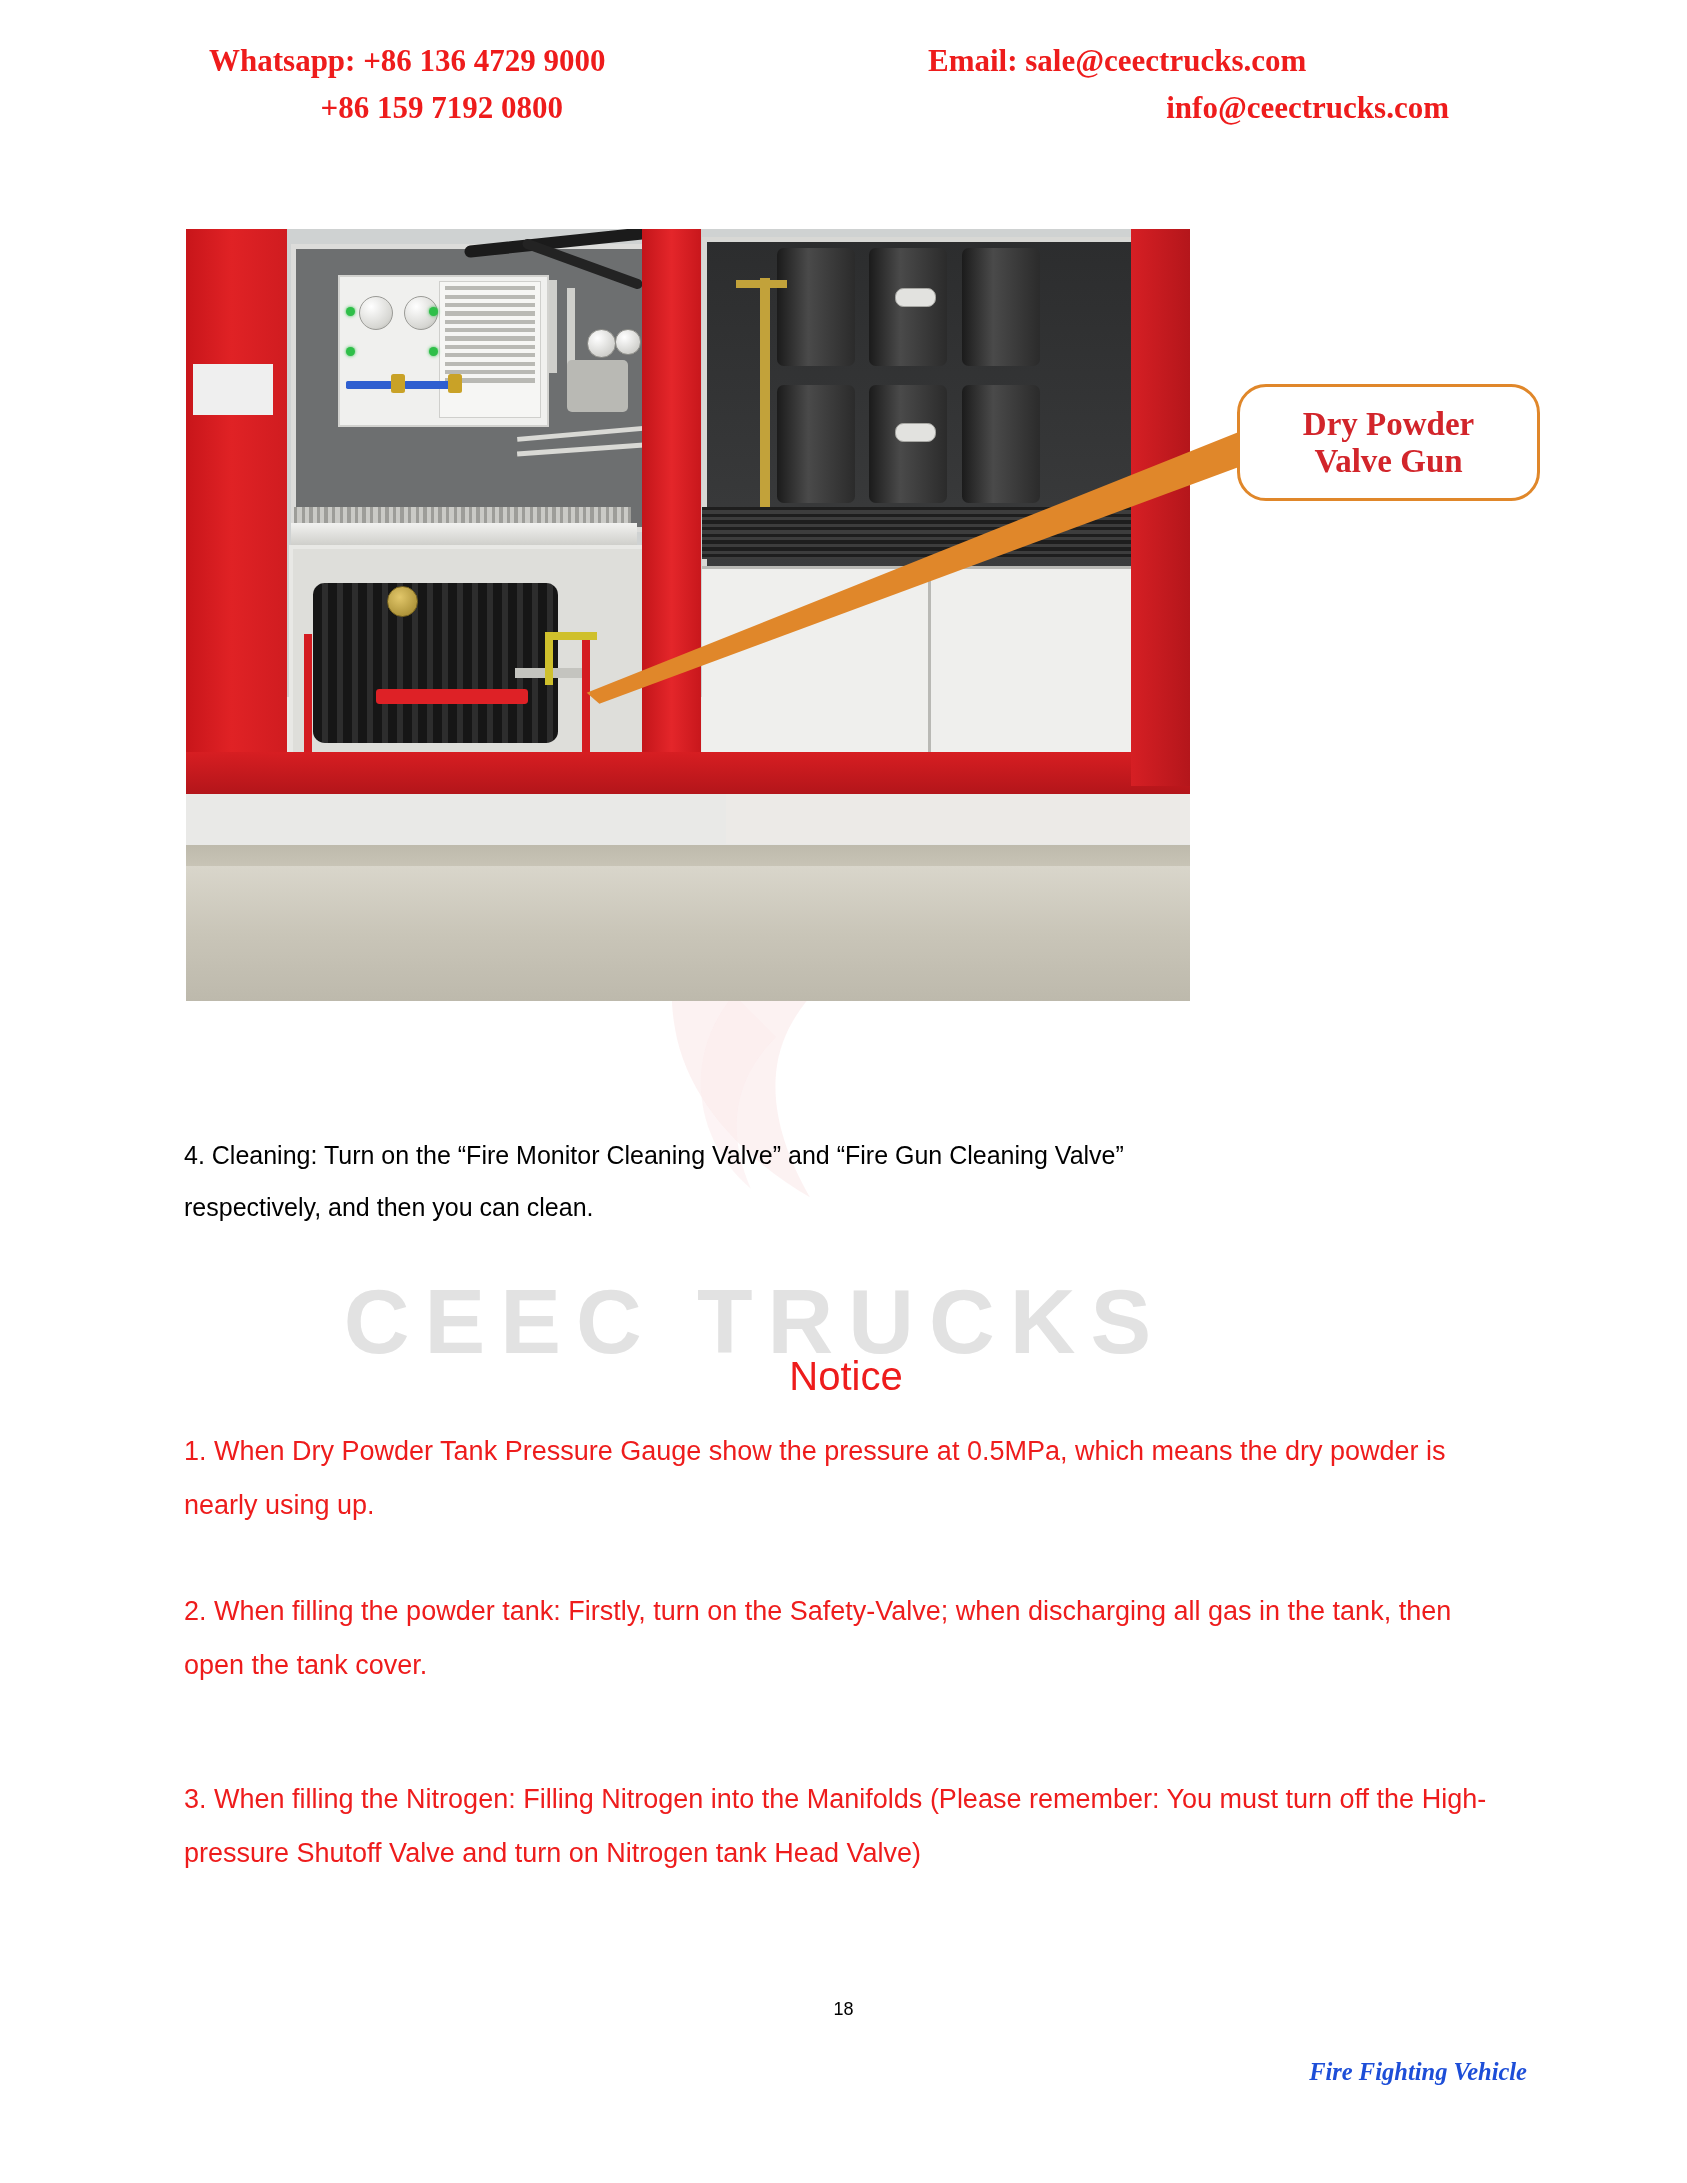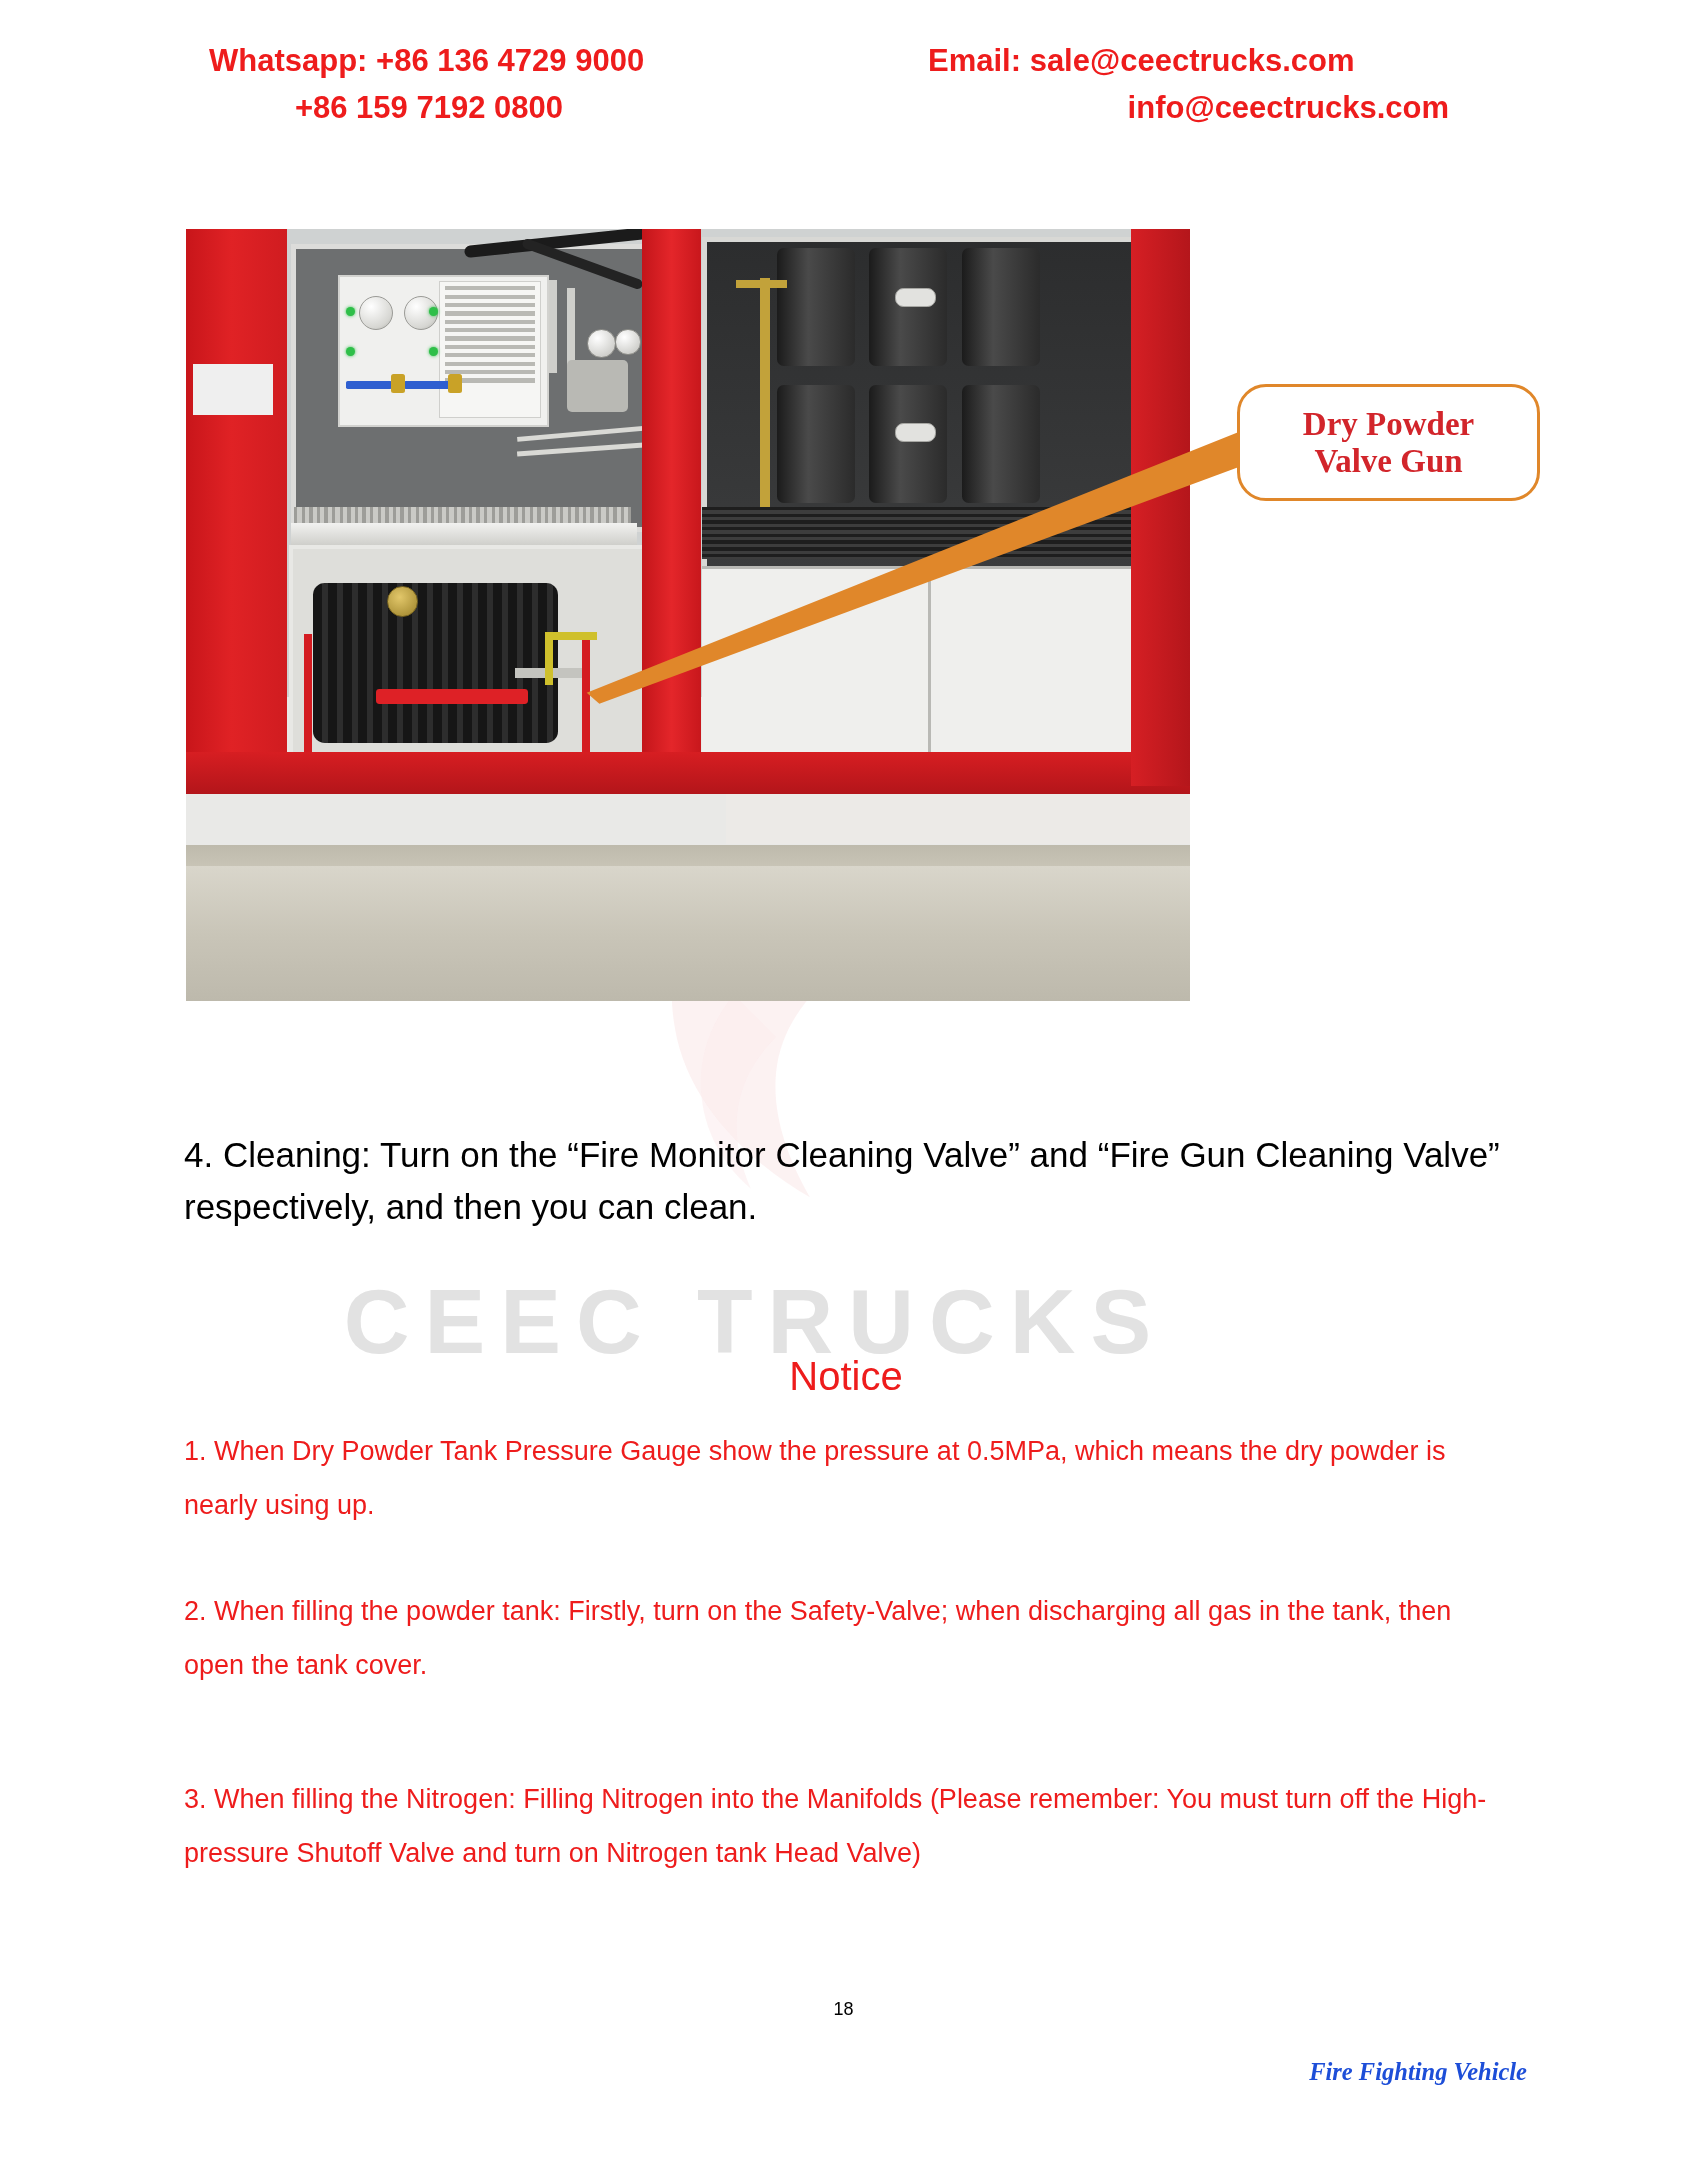--- a/index.html
+++ b/index.html
@@ -50,20 +50,21 @@
     width: 523px;
     text-align: left;
   }
   .header .col-right .line2 {
     text-align: right;
     width: 521px;
   }
   .header .line {
     line-height: 47px;
     white-space: nowrap;
+    font-family: Liberation Serif, serif;
   }
 
   
   .watermark-text {
     position: absolute;
     left: 152px;
     top: 1270px;
     width: 1206px;
     text-align: center;
     font-size: 91px;
@@ -367,21 +368,21 @@
     top: 371px;
     width: 759px;
     height: 337px;
     z-index: 4;
     pointer-events: none;
   }
 
   
   .para {
     position: absolute;
-    font-size: 35px;
+    font-size: 25px;
     line-height: 52px;
     color: #000000;
     text-align: justify;
     z-index: 3;
   }
   .para-4 {
     left: 184px;
     top: 1129px;
     width: 1324px;
     text-align: justify;

